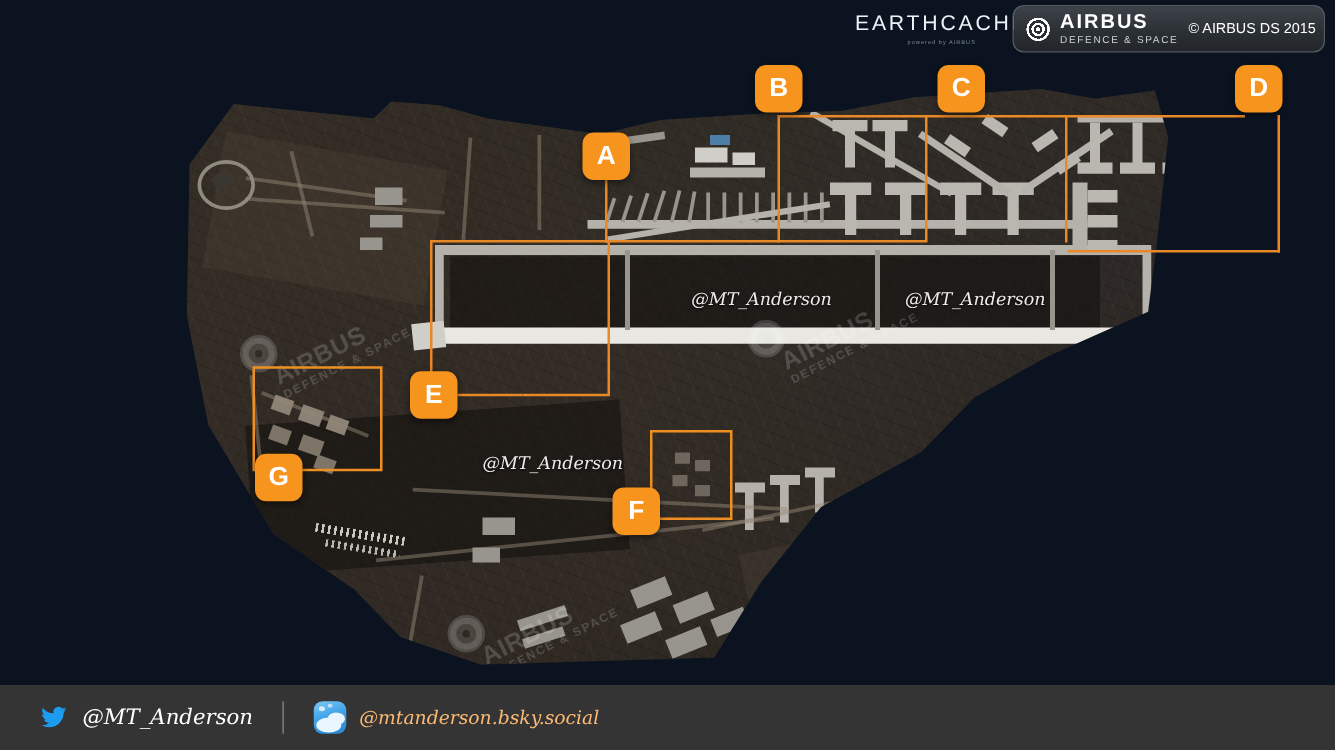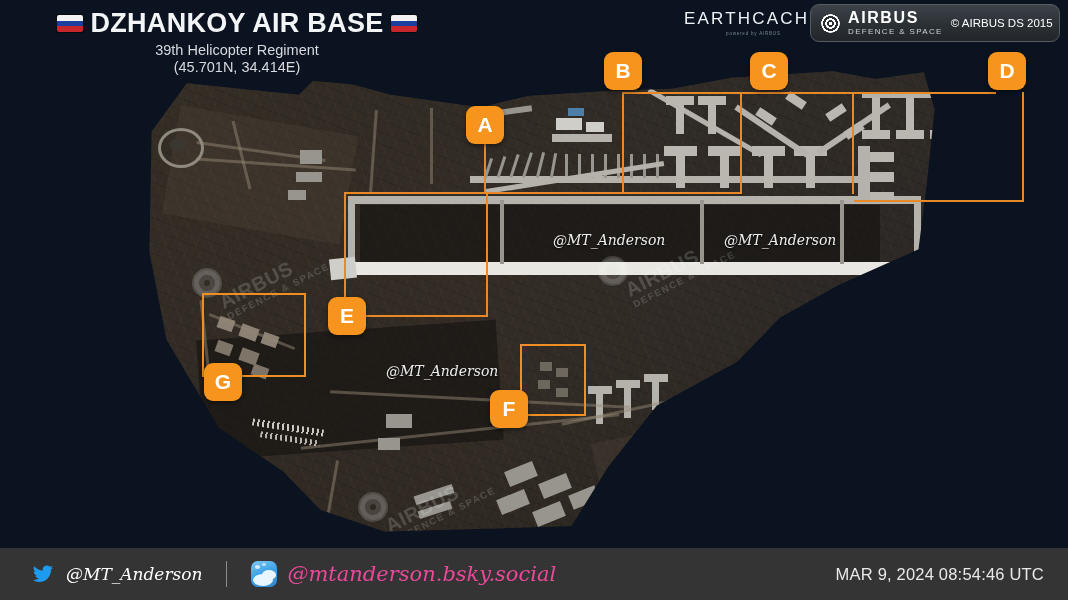--- a/index.html
+++ b/index.html
@@ -118,21 +118,21 @@
     position:absolute;left:0;top:548px;width:1068px;height:52px;
     background:#343434;display:flex;align-items:center;
   }
   #f-left{display:flex;align-items:center;gap:10px;padding-left:30px;}
   #tw-icon{width:26px;height:22px;flex:none;}
   #f-tw-handle{color:#fff;font-family:"DejaVu Serif", serif;font-style:italic;font-size:17px;}
   #f-div{width:1px;height:26px;background:#8c8c8c;margin:0 14px;}
   #bsky-icon{width:26px;height:26px;border-radius:7px;flex:none;overflow:hidden;position:relative;
     background:linear-gradient(160deg,#7ec8f2 0%,#3fa3e8 45%,#2b86d4 100%);}
   #bsky-icon .cloud{position:absolute;background:#eaf6ff;border-radius:50%;}
-  #f-bs-handle{color:#ec4899;font-family:"DejaVu Serif", serif;font-style:italic;font-size:21px;}
+  #f-bs-handle{color:#fdba74;font-family:"DejaVu Serif", serif;font-style:italic;font-size:15px;}
   #f-right{margin-left:auto;padding-right:24px;color:#e9e9e9;font-size:16.5px;letter-spacing:.2px;}
 </style>
 </head>
 <body>
 
 <div id="stage">
 
   <div id="imagery">
     <div id="imgclip">
       <div class="terrain"></div>
@@ -318,37 +318,20 @@
 
     <div class="tag" style="left:466px;top:106px;">A</div>
     <div class="tag" style="left:604px;top:52px;">B</div>
     <div class="tag" style="left:750px;top:52px;">C</div>
     <div class="tag" style="left:988px;top:52px;">D</div>
     <div class="tag" style="left:328px;top:297px;">E</div>
     <div class="tag" style="left:490px;top:390px;">F</div>
     <div class="tag" style="left:204px;top:363px;">G</div>
   </div>
 
-  <div id="titleblock">
-    <div id="title-line">
-      <span class="flag">
-        <i class="w"></i>
-          <i class="b"></i>
-          <i class="r"></i>
-      </span>
-      <span id="title-text">DZHANKOY AIR BASE</span>
-      <span class="flag">
-        <i class="w"></i>
-          <i class="b"></i>
-          <i class="r"></i>
-      </span>
-    </div>
-    <div id="subtitle">39th Helicopter Regiment</div>
-    <div id="coords">(45.701N, 34.414E)</div>
-  </div>
 
   <div id="earthcache">
     <div id="ec-main">EARTHCACHE</div>
     <div id="ec-sub">powered by AIRBUS</div>
   </div>
 
   <div id="airbus-badge">
     <div id="ab-spiral"></div>
     <div id="ab-text">
       <span id="ab-main">AIRBUS</span>
@@ -365,16 +348,15 @@
       <span id="f-tw-handle">@MT_Anderson</span>
       <span id="f-div"></span>
       <span id="bsky-icon">
         <span class="cloud" style="left:2px;top:13px;width:20px;height:12px;"></span>
         <span class="cloud" style="left:11px;top:9px;width:14px;height:10px;"></span>
         <span class="cloud" style="left:4px;top:4px;width:5px;height:4px;opacity:.85;"></span>
         <span class="cloud" style="left:11px;top:2px;width:4px;height:3px;opacity:.7;"></span>
       </span>
       <span id="f-bs-handle">@mtanderson.bsky.social</span>
     </div>
-    <div id="f-right">MAR 9, 2024 08:54:46 UTC</div>
   </div>
 
 </div>
 
 </body></html>

